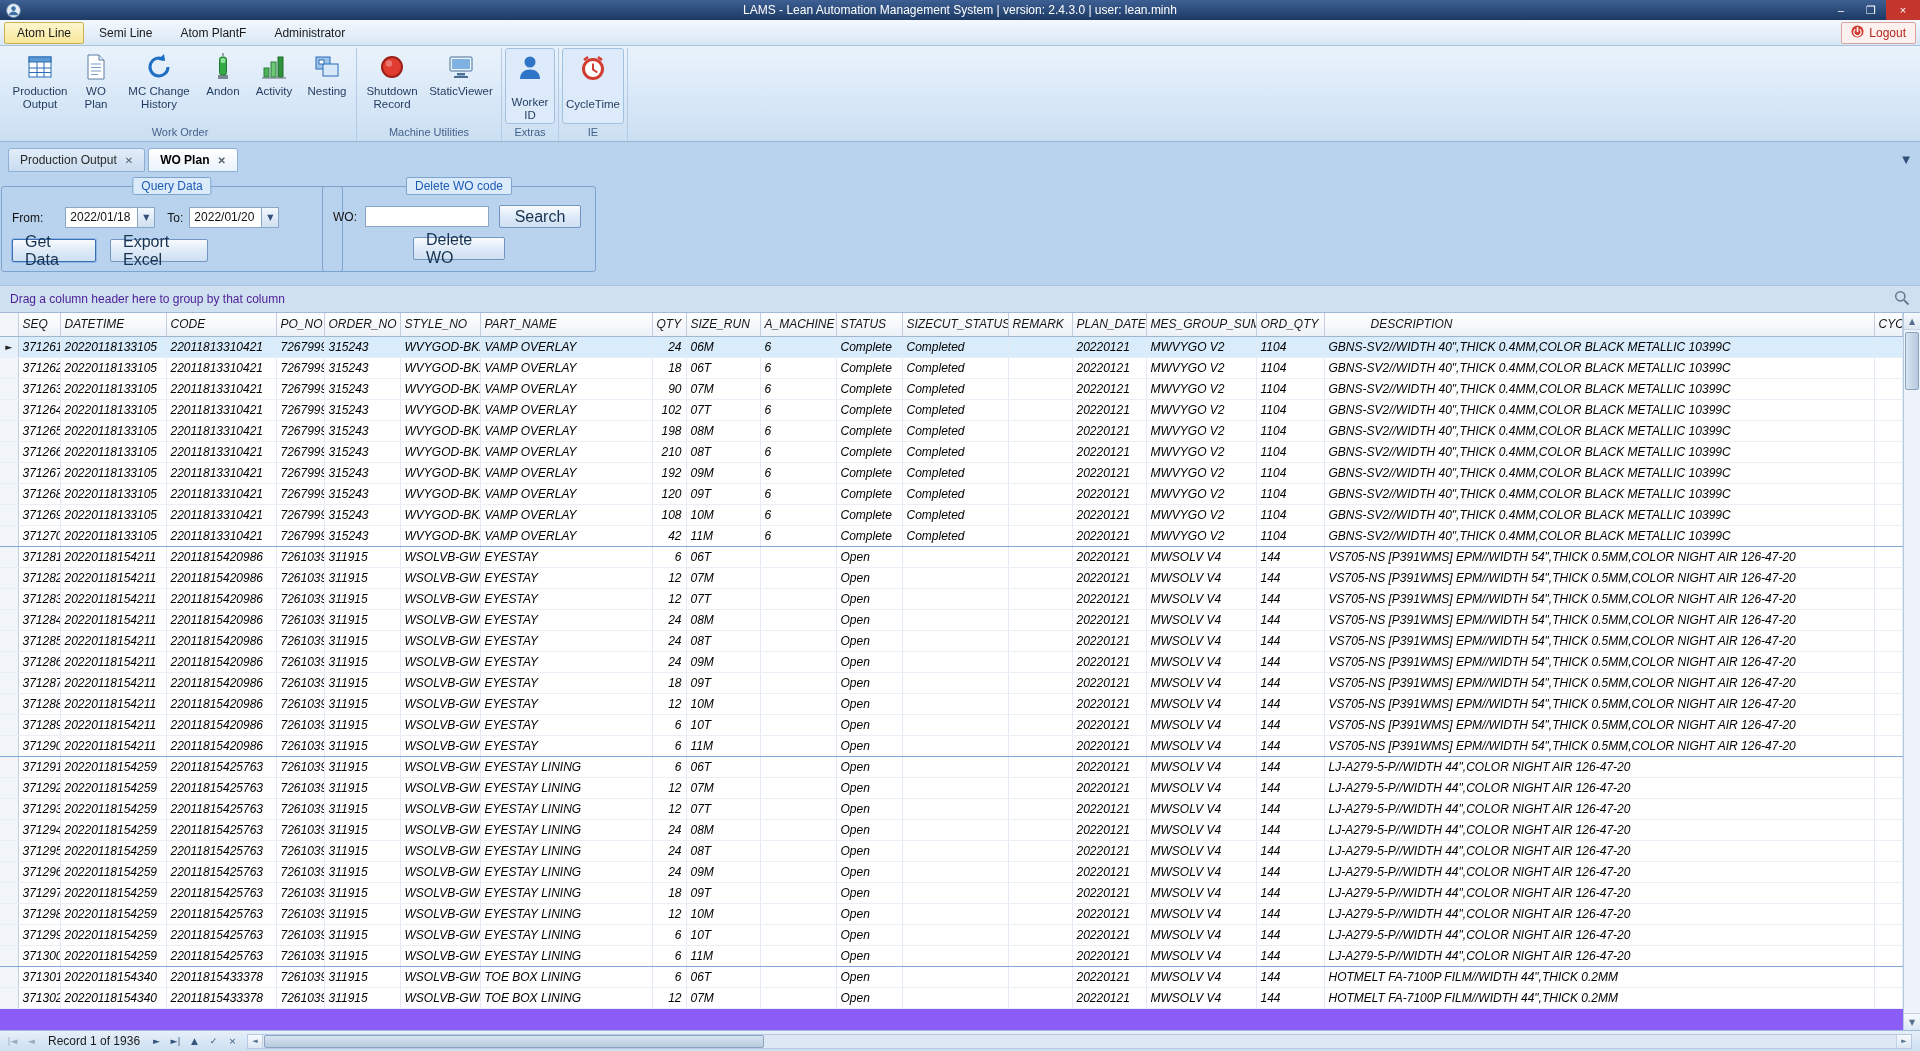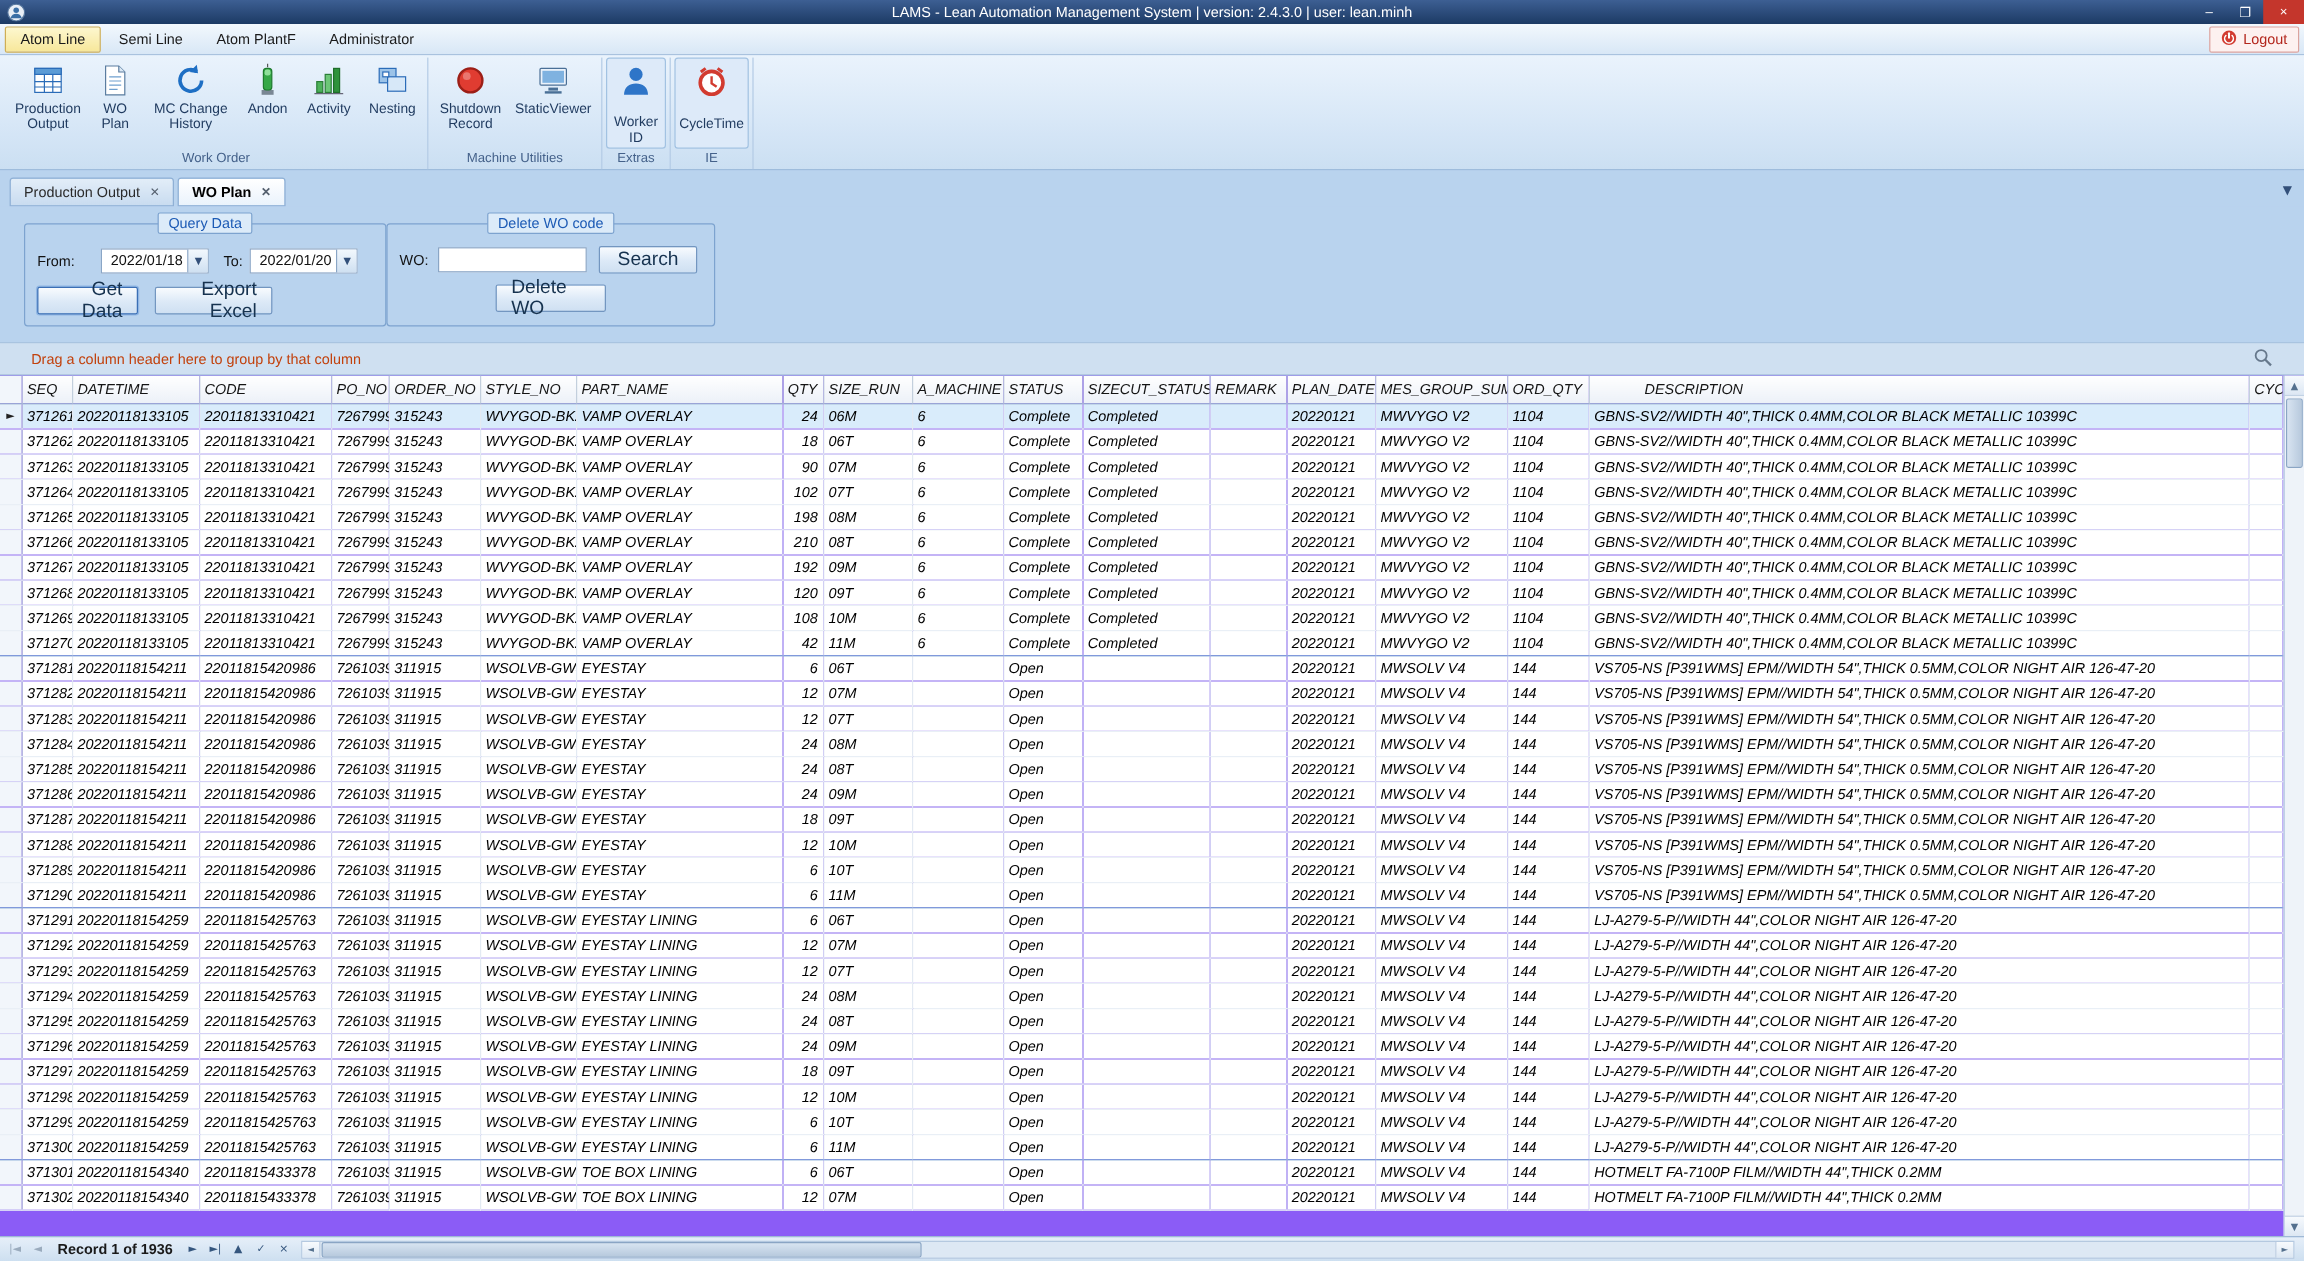--- a/index.html
+++ b/index.html
@@ -43,37 +43,37 @@
             background:linear-gradient(#e2edf8,#c9dcf0); color:#2a2a2a; }
   .doctab.active { background:linear-gradient(#ffffff,#eaf3fc); font-weight:bold; color:#000; }
   .tab-close { font-size:10px; color:#55606e; }
   .doctabs .chevron { position:absolute; right:10px; bottom:7px; color:#33507a; font-size:10px; }
 
   
   .query-region { height:113px; flex:0 0 113px; background:#b9d3ee; position:relative; }
   .groupbox { position:absolute; top:14px; height:86px; border:1px solid #7da3cf; border-radius:3px; }
   .groupbox .gb-label { position:absolute; top:-10px; left:50%; transform:translateX(-50%); background:#dcebf9;
                         border:1px solid #7da3cf; border-radius:2px; padding:1px 8px; font-size:12px; color:#1d5bb5; white-space:nowrap; }
-  .gb-query { left:20px; width:302px;text-align:right; }
+  .gb-query { left:1px; width:342px; }
   .gb-delete { left:322px; width:274px; }
   .gb-row { position:absolute; left:0; right:0; display:flex; align-items:center; }
   .lbl { font-size:12px; color:#111; }
   .combo { display:flex; height:21px; border:1px solid #8aa6c6; background:#fff; width:90px; }
   .combo .combo-text { flex:1; padding:2px 4px; font-size:12px; }
   .combo .combo-btn { width:17px; background:linear-gradient(#f2f8fd,#cfe0f1); border-left:1px solid #8aa6c6;
                       display:flex; align-items:center; justify-content:center; font-size:8px; color:#33507a; }
   .btn { height:23px; padding:0 12px; font-size:16px; color:#16324f; border:1px solid #7396c0; border-radius:2px;
          background:linear-gradient(#f8fbfe,#dcE9f7 55%,#cfe0f2); display:inline-flex; align-items:center; justify-content:center; }
   .btn.focused { border-color:#3b6fb5; box-shadow:0 0 0 1px #8fb6e4; }
   .txt-input { height:21px; border:1px solid #8aa6c6; background:#fff; font-size:12px; padding:0 4px; width:124px;
                font-family:"Liberation Sans", sans-serif; }
 
   
   .dragbar { height:28px; flex:0 0 28px; background:#cfe0f1; border-top:1px solid #a9c4e0; border-bottom:1px solid #9fb9d6;
-             display:flex; align-items:center; padding:0 26px; font-size:12px; color:#c2410c; }
+             display:flex; align-items:center; padding:0 10px; font-size:12px; color:#4c1d95; }
   .dragbar .spacer { flex:1; }
 
   
   .grid-area { height:717px; flex:0 0 717px; background:#8b5cf6; position:relative; overflow:hidden;font-style:italic; }
   table.grid { border-collapse:collapse; table-layout:fixed; width:1903px; }
   .grid thead th { background:linear-gradient(#ffffff,#ecf1f8); border-right:1px solid #c3cfdd; border-bottom:1px solid #9fb6cf;
                    font-weight:normal; font-size:12px; color:#141414; text-align:left; padding:0 4px; height:23px;
                    white-space:nowrap; overflow:hidden; }
   .grid tbody tr { height:21px; }
   .grid td { font-size:12px; padding:0 4px; border-right:1px solid #e3eaf3; border-bottom:1px solid #e9eff6;
@@ -92,21 +92,21 @@
   .vs-btn.down { position:absolute; bottom:0; left:0; right:0; border-top:1px solid #c2d2e4; border-bottom:none; }
   .vs-thumb { position:absolute; top:19px; left:1px; width:14px; height:58px; background:linear-gradient(90deg,#d8e4f1,#b7c9dd);
               border:1px solid #8aa5c4; border-radius:2px; }
 
   
   .navbar { height:21px; flex:0 0 21px; background:linear-gradient(#e6eff9,#cddff0); border-top:1px solid #9fb9d6;
             display:flex; align-items:center; padding:0 3px; font-size:12px; }
   .nav-btn { min-width:17px; height:16px; display:flex; align-items:center; justify-content:center; font-size:9px;
              color:#35567e; margin:0 1px; }
   .nav-btn.disabled { color:#9aabbd; }
-  .rec-label { margin:16px 7px; color:#1a1a1a; white-space:nowrap;font-weight:bold; }
+  .rec-label { margin:16px 7px; color:#1a1a1a; white-space:nowrap; }
   .hscroll { flex:1; height:15px; background:#dde8f4; border:1px solid #b5c9e0; margin:0 5px; position:relative; }
   .hs-btn { position:absolute; top:0; width:15px; height:13px; display:flex; align-items:center; justify-content:center;
             font-size:7px; color:#54708e; background:linear-gradient(#f7fafd,#dce7f3); }
   .hs-btn.left { left:0; border-right:1px solid #c2d2e4; }
   .hs-btn.right { right:0; border-left:1px solid #c2d2e4; }
   .hs-thumb { position:absolute; top:0; left:16px; width:500px; height:13px; background:linear-gradient(#d8e4f1,#b7c9dd);
               border:1px solid #8aa5c4; border-radius:2px; }
 </style>
 </head>
 <body>

